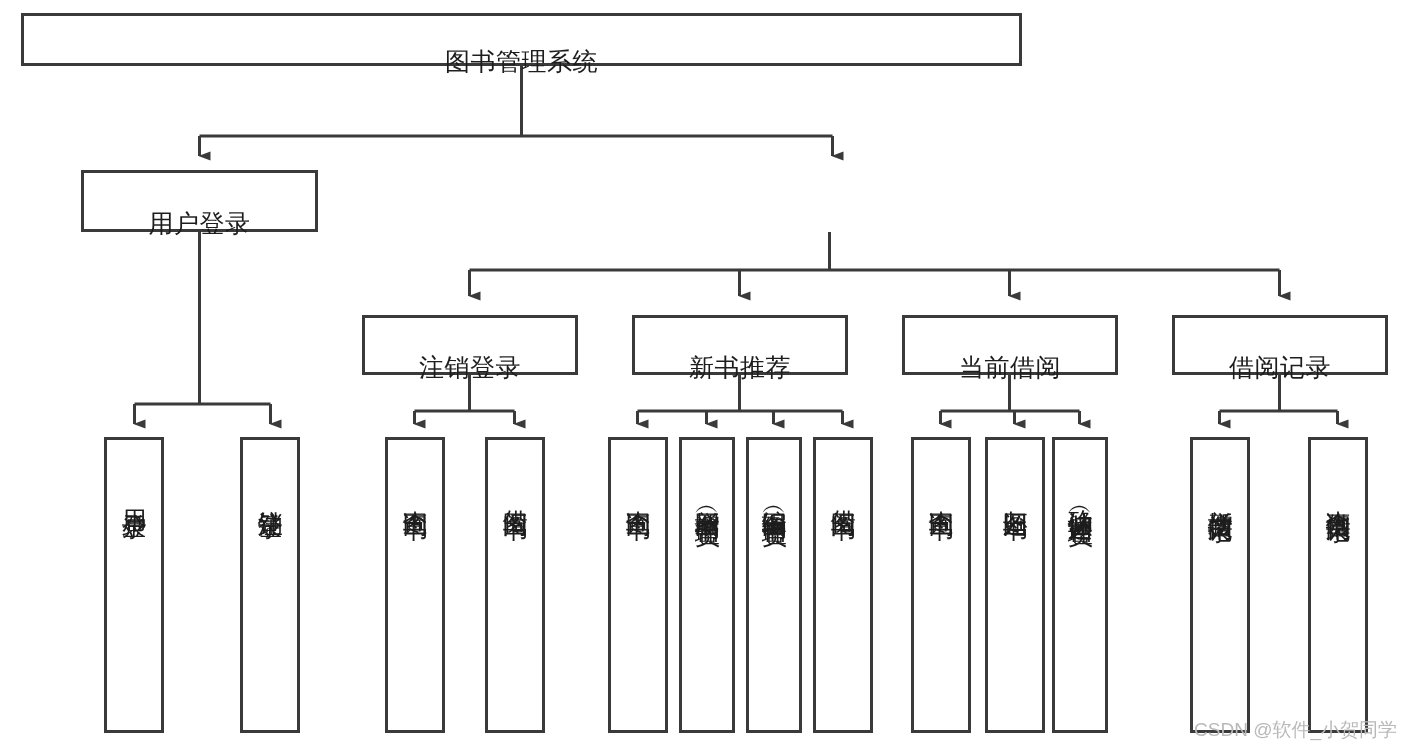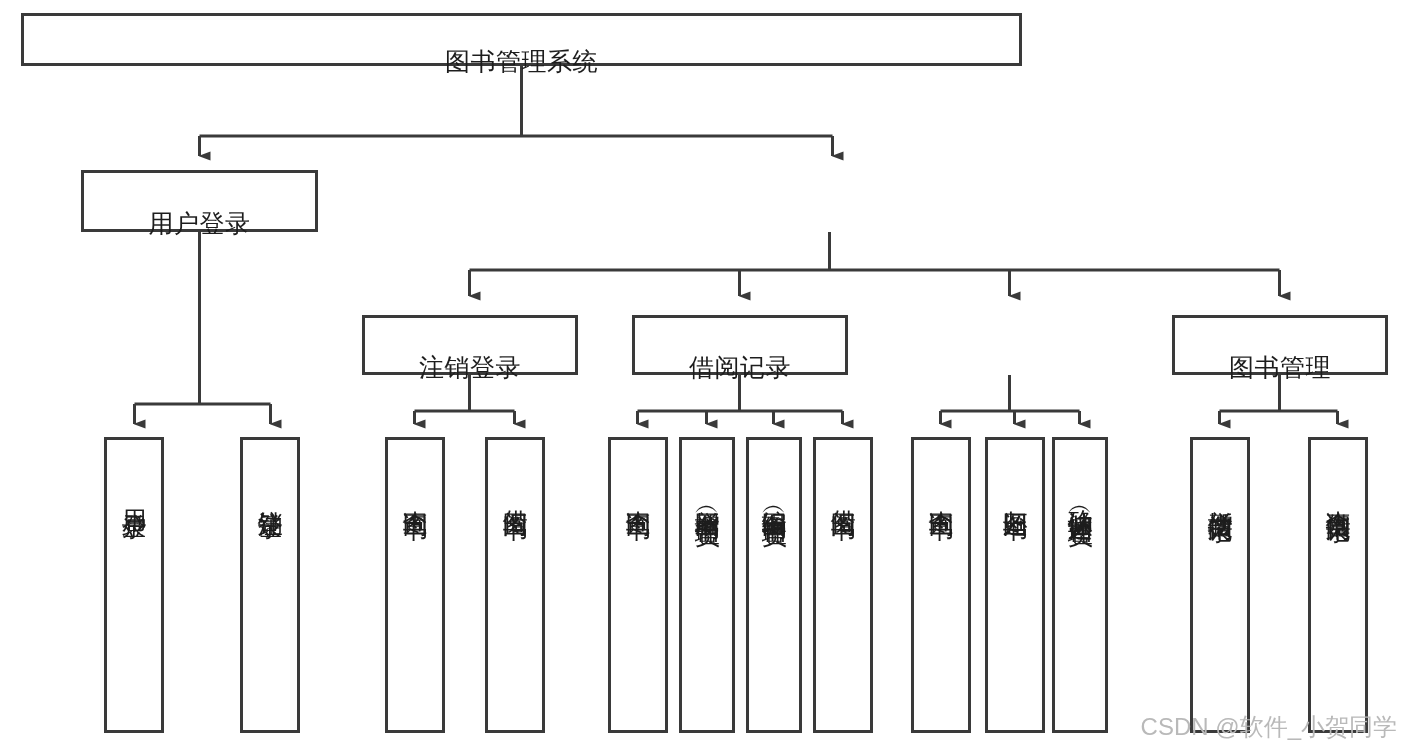--- a/index.html
+++ b/index.html
@@ -56,21 +56,21 @@
     text-orientation:upright;
     font-size:25px;
     line-height:1.02;
     letter-spacing:2px;
     white-space:nowrap;
   }
   #watermark{
     position:absolute;
     right:8px;
     bottom:4px;
-    font-size:24px;
+    font-size:19px;
     color:#b9b9b9;
     z-index:5;
     white-space:nowrap;
     user-select:none;
   }
 </style>
 </head>
 <body>
 
 <div id="canvas">
@@ -133,26 +133,29 @@
   <div class="node h" style="left:81px;top:170px;width:237px;height:62px;">
     <span class="label">用户登录</span>
   </div>
 
 
   <div class="node h" style="left:362px;top:315px;width:216px;height:60px;">
     <span class="label">注销登录</span>
   </div>
 
   <div class="node h" style="left:632px;top:315px;width:216px;height:60px;">
+    <span class="label">新书推荐</span>
+  </div>
+
+  <div class="node h" style="left:902px;top:315px;width:216px;height:60px;">
+    <span class="label">当前借阅</span>
+  </div>
+
+  <div class="node h" style="left:1172px;top:315px;width:216px;height:60px;">
     <span class="label">借阅记录</span>
-  </div>
-
-
-  <div class="node h" style="left:1172px;top:315px;width:216px;height:60px;">
-    <span class="label">图书管理</span>
   </div>
 
   <div class="node v" style="left:104px;top:437px;width:60px;height:296px;">
     <span class="label">用户登录</span>
   </div>
 
   <div class="node v" style="left:240px;top:437px;width:60px;height:296px;">
     <span class="label">注销登录</span>
   </div>
 

